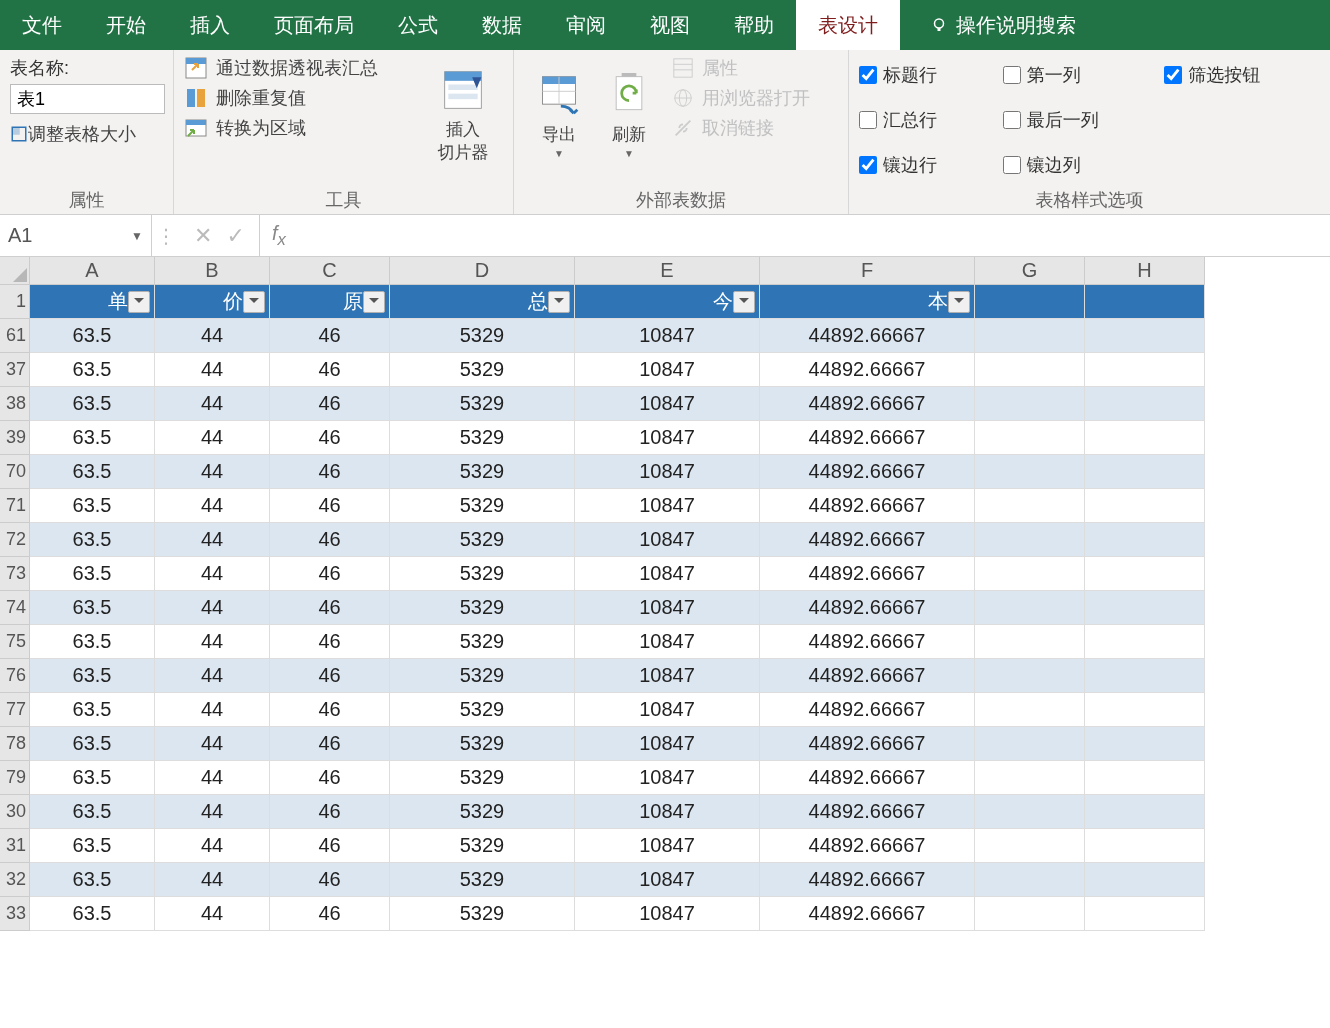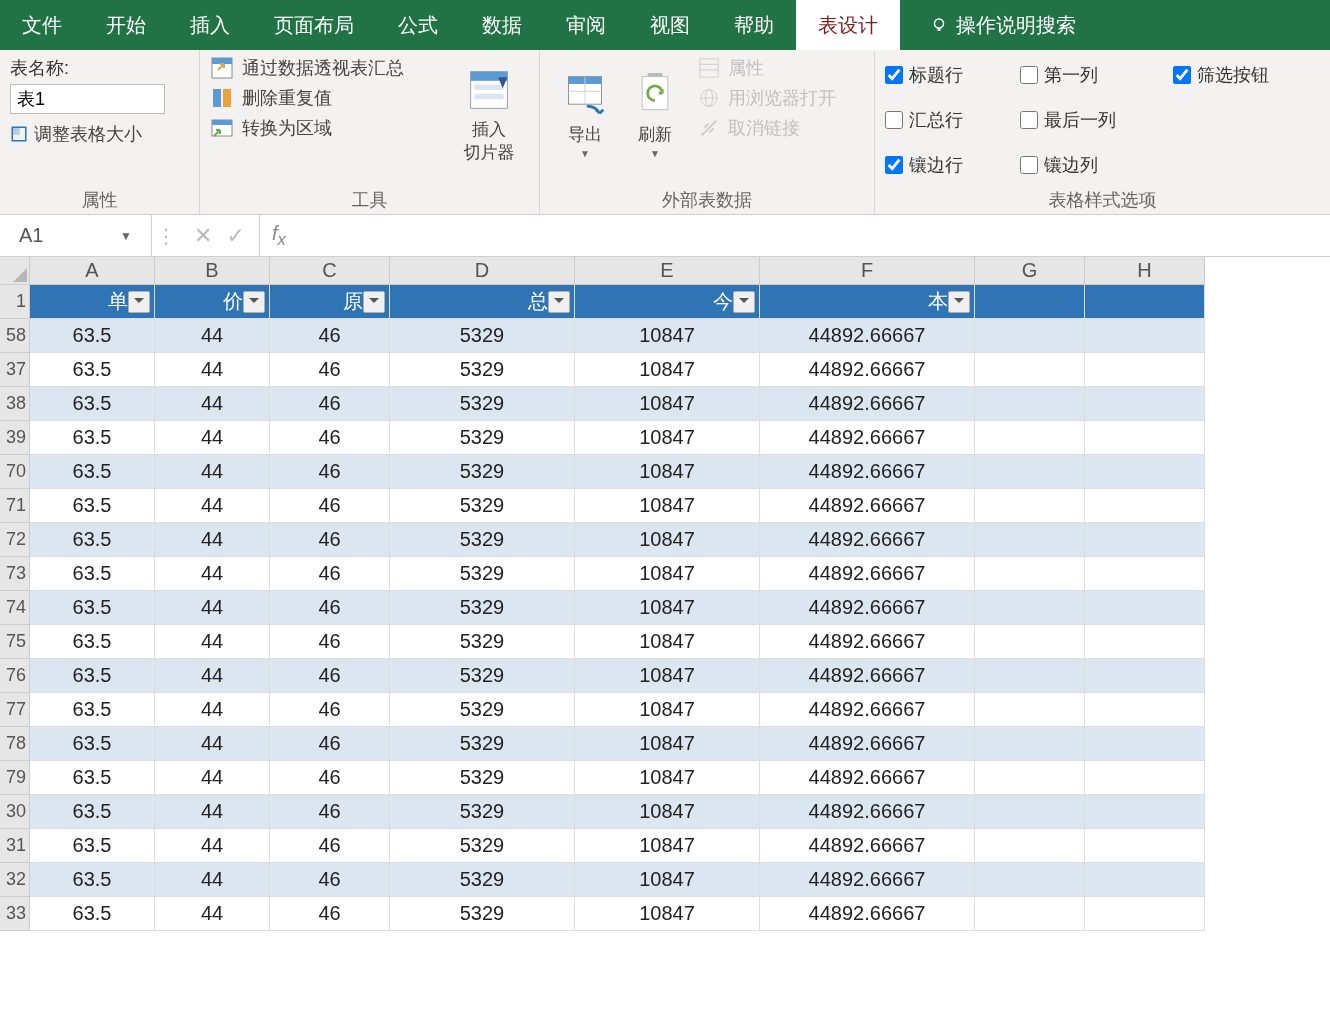--- a/index.html
+++ b/index.html
@@ -26,21 +26,21 @@
   display:flex; flex-direction:column; justify-content:space-between;
   border-right:1px solid #d7d7d7; padding:6px 10px 2px;
 }
 .group-body { flex:1; }
 .group-label { text-align:center; font-size:18px; color:#666; padding-top:4px; }
 
 .tbl-name-label { font-size:18px; color:#333; margin-bottom:4px; }
 .tbl-name-input {
   width:155px; height:30px; border:1px solid #bbb; font-size:18px; padding:0 6px; background:#fff;
 }
-.resize-row { display:flex; align-items:center; gap:6px; margin-top:8px; color:#444; }
+.resize-row { display:flex; align-items:center; margin-top:8px; color:#444; }
 .icon-resize { width:18px; height:18px; }
 
 .tool-row { display:flex; align-items:center; gap:8px; margin-bottom:6px; }
 .tool-row .icn { width:24px; height:24px; flex-shrink:0; }
 
 .bigbtn {
   display:flex; flex-direction:column; align-items:center; justify-content:center;
   width:80px; height:120px; text-align:center; font-size:17px; color:#444;
 }
 .bigbtn .bigicn { width:44px; height:44px; margin-bottom:6px; }
@@ -54,21 +54,21 @@
 .chk-grid { display:grid; grid-template-columns:auto auto auto; gap:8px 6px; }
 .chk { display:flex; align-items:center; gap:6px; color:#333; white-space:nowrap; }
 .chk input { width:18px; height:18px; }
 
 
 .formula-bar {
   display:flex; align-items:center; height:42px; border-bottom:1px solid #cfcfcf;
   background:#fff; font-size:20px; color:#555;
 }
 .namebox { width:152px; height:100%; border-right:1px solid #cfcfcf; display:flex; align-items:center;
-  padding:0 19px; justify-content:space-between; }
+  padding:0 8px; justify-content:space-between; }
 .namebox .dd { font-size:12px; color:#666; }
 .fx-btns { display:flex; align-items:center; gap:14px; padding:0 14px; color:#bbb; border-right:1px solid #cfcfcf; height:100%; }
 .fx-btns span { font-size:22px; }
 .fx-label { font-style:italic; padding:0 12px; color:#888; }
 .fx-input { flex:1; border:none; height:100%; font-size:20px; outline:none; }
 
 
 .grid { display:flex; flex-direction:column; font-size:20px; color:#222; }
 .col-head-row { display:flex; height:28px; }
 .corner { width:30px; background:#e6e6e6; border:1px solid #ccc; border-left:none; border-top:none; position:relative; }
@@ -120,21 +120,21 @@
       <svg class="bulb" viewBox="0 0 24 24">
         <circle cx="12" cy="10" r="6" fill="none" stroke="#fff" stroke-width="2"></circle>
         <rect x="10" y="16" width="4" height="4" fill="#fff"></rect>
       </svg>
       <span>操作说明搜索</span>
     </div>
   </div>
 
 <div class="ribbon">
 
-  <div class="group" style="width:200px">
+  <div class="group" style="width:174px">
     <div class="group-body">
       <div class="tbl-name-label">表名称:</div>
       <input class="tbl-name-input" value="表1" style="">
       <div class="resize-row">
         <svg class="icon-resize" viewBox="0 0 24 24">
             <rect x="3" y="3" width="18" height="18" fill="none" stroke="#2f75b5" stroke-width="2"></rect>
             <rect x="3" y="3" width="10" height="10" fill="#2f75b5" opacity="0.3"></rect>
           </svg>
         <span>调整表格大小</span>
       </div>
@@ -322,21 +322,21 @@
           <div class="filter-btn"></div>
         </div>
         <div class="cell cF">
           <span>本周</span>
           <div class="filter-btn"></div>
         </div>
         <div class="cell cG"></div>
         <div class="cell cH"></div>
       </div>
       <div class="data-row band">
-        <div class="row-head">58</div>
+        <div class="row-head">61</div>
         <div class="cell cA">63.5</div>
         <div class="cell cB">44</div>
         <div class="cell cC">46</div>
         <div class="cell cD">5329</div>
         <div class="cell cE">10847</div>
         <div class="cell cF">44892.66667</div>
         <div class="cell cG"></div>
         <div class="cell cH"></div>
       </div>
       <div class="data-row">

